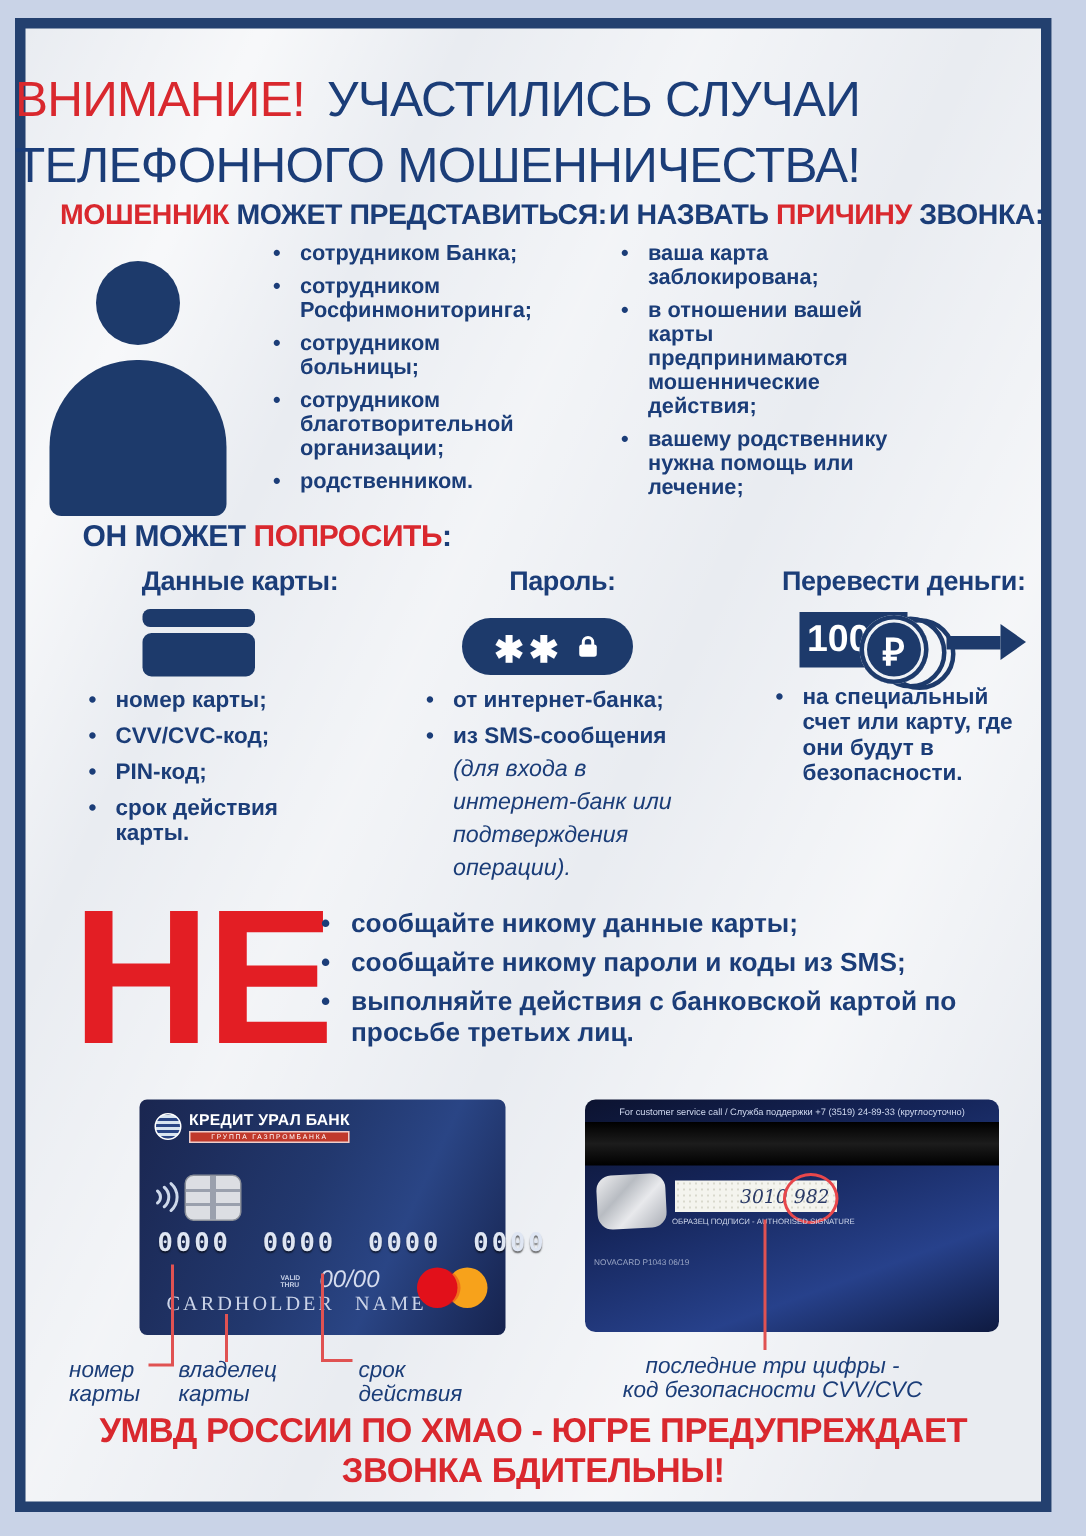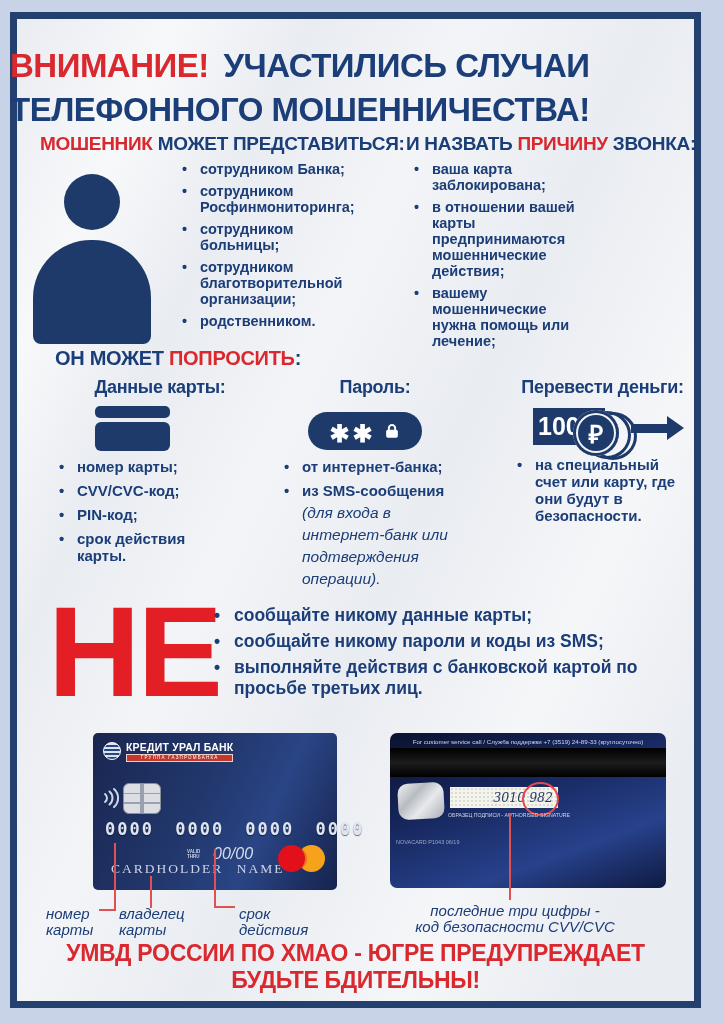--- a/index.html
+++ b/index.html
@@ -13,21 +13,21 @@
   .frame{position:absolute;left:10px;top:12px;width:691px;height:996px;box-sizing:border-box;
     border:7px solid var(--frame);
     background:
       linear-gradient(115deg, rgba(255,255,255,0) 0%, rgba(255,255,255,.65) 14%, rgba(228,232,240,0) 26%,
         rgba(255,255,255,.45) 40%, rgba(224,229,238,0) 56%, rgba(255,255,255,.55) 74%, rgba(226,230,238,0) 90%),
       var(--contentBg);}
   .abs{position:absolute;}
   .navy{color:var(--navy);}
   .redtxt{color:var(--red);}
   
-  .title{left:10px;width:566px;font-weight:bold;font-size:33px;letter-spacing:-.5px;white-space:nowrap;}
+  .title{left:10px;width:566px;font-weight:normal;font-size:33px;letter-spacing:-.5px;white-space:nowrap;}
   .sec-h{font-weight:bold;font-size:19px;white-space:nowrap;letter-spacing:-.3px;}
   
   ul.blist{list-style:none;margin:0;padding:0;}
   ul.blist li{position:relative;font-weight:bold;color:var(--navy);font-size:14.5px;line-height:16px;
     margin-bottom:6px;padding-left:22px;}
   ul.blist li::before{content:"•";position:absolute;left:4px;top:0;color:var(--navy);}
   ul.colist li{font-size:15px;line-height:17px;margin-bottom:7px;}
   ul.nelist li{font-size:17.5px;line-height:21px;margin-bottom:5px;padding-left:24px;}
   .note-italic{font-style:italic;font-weight:normal;color:var(--navy);font-size:15.5px;line-height:22px;}
   
@@ -125,21 +125,21 @@
     <li>сотрудником Банка;</li>
     <li>сотрудником Росфинмониторинга;</li>
     <li>сотрудником больницы;</li>
     <li>сотрудником благотворительной организации;</li>
     <li>родственником.</li>
   </ul>
 
   <ul class="abs blist" style="left:410px;top:161px;width:182px;">
     <li>ваша карта заблокирована;</li>
     <li>в отношении вашей карты предпринимаются мошеннические действия;</li>
-    <li>вашему мошеннические нужна помощь или лечение;</li>
+    <li>вашему родственнику нужна помощь или лечение;</li>
   </ul>
 
   <div class="abs sec-h" style="left:55px;top:347px;font-size:20px;">
     <span class="navy">ОН МОЖЕТ</span>
     <span class="redtxt">ПОПРОСИТЬ</span><span class="navy">:</span>
   </div>
 
   <div class="abs sec-h navy" style="left:60px;top:377px;width:200px;text-align:center;font-size:18px;">Данные карты:</div>
   <div class="abs sec-h navy" style="left:290px;top:377px;width:170px;text-align:center;font-size:18px;">Пароль:</div>
   <div class="abs sec-h navy" style="left:505px;top:377px;width:195px;text-align:center;font-size:18px;">Перевести деньги:</div>
@@ -242,14 +242,14 @@
 
   <div class="abs anno" style="left:46px;top:906px;width:64px;">номер карты</div>
   <div class="abs anno" style="left:119px;top:906px;width:82px;">владелец карты</div>
   <div class="abs anno" style="left:239px;top:906px;width:82px;">срок действия</div>
   <div class="abs anno" style="left:410px;top:903px;width:210px;text-align:center;">
     <div>последние три цифры -</div>
     <div>код безопасности CVV/CVC</div>
   </div>
 
   <div class="abs footer-line" style="top:940px;">УМВД РОССИИ ПО ХМАО - ЮГРЕ ПРЕДУПРЕЖДАЕТ</div>
-  <div class="abs footer-line" style="top:967px;">БУДЬТЕ БДИТЕЛЬНЫ!</div>
+  <div class="abs footer-line" style="top:967px;">ЗВОНКА БДИТЕЛЬНЫ!</div>
 </div>
 
 </body></html>

